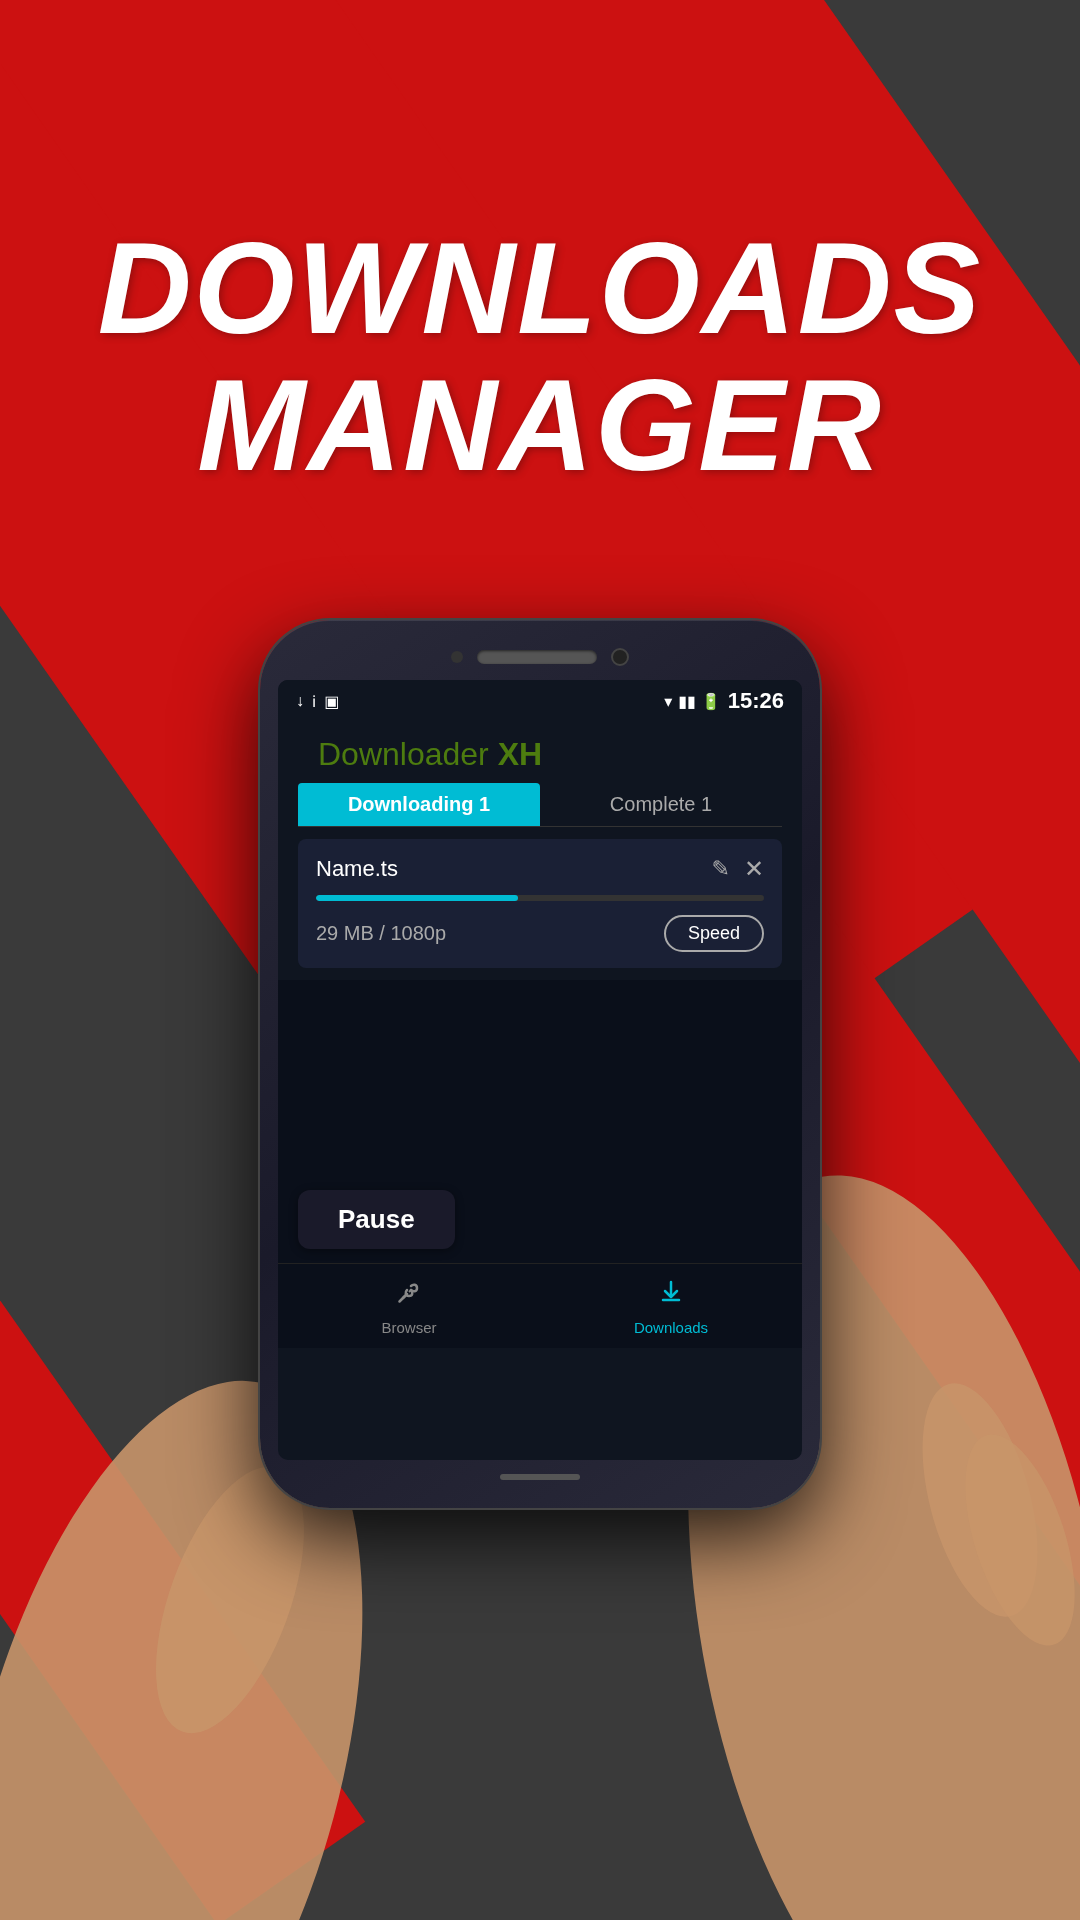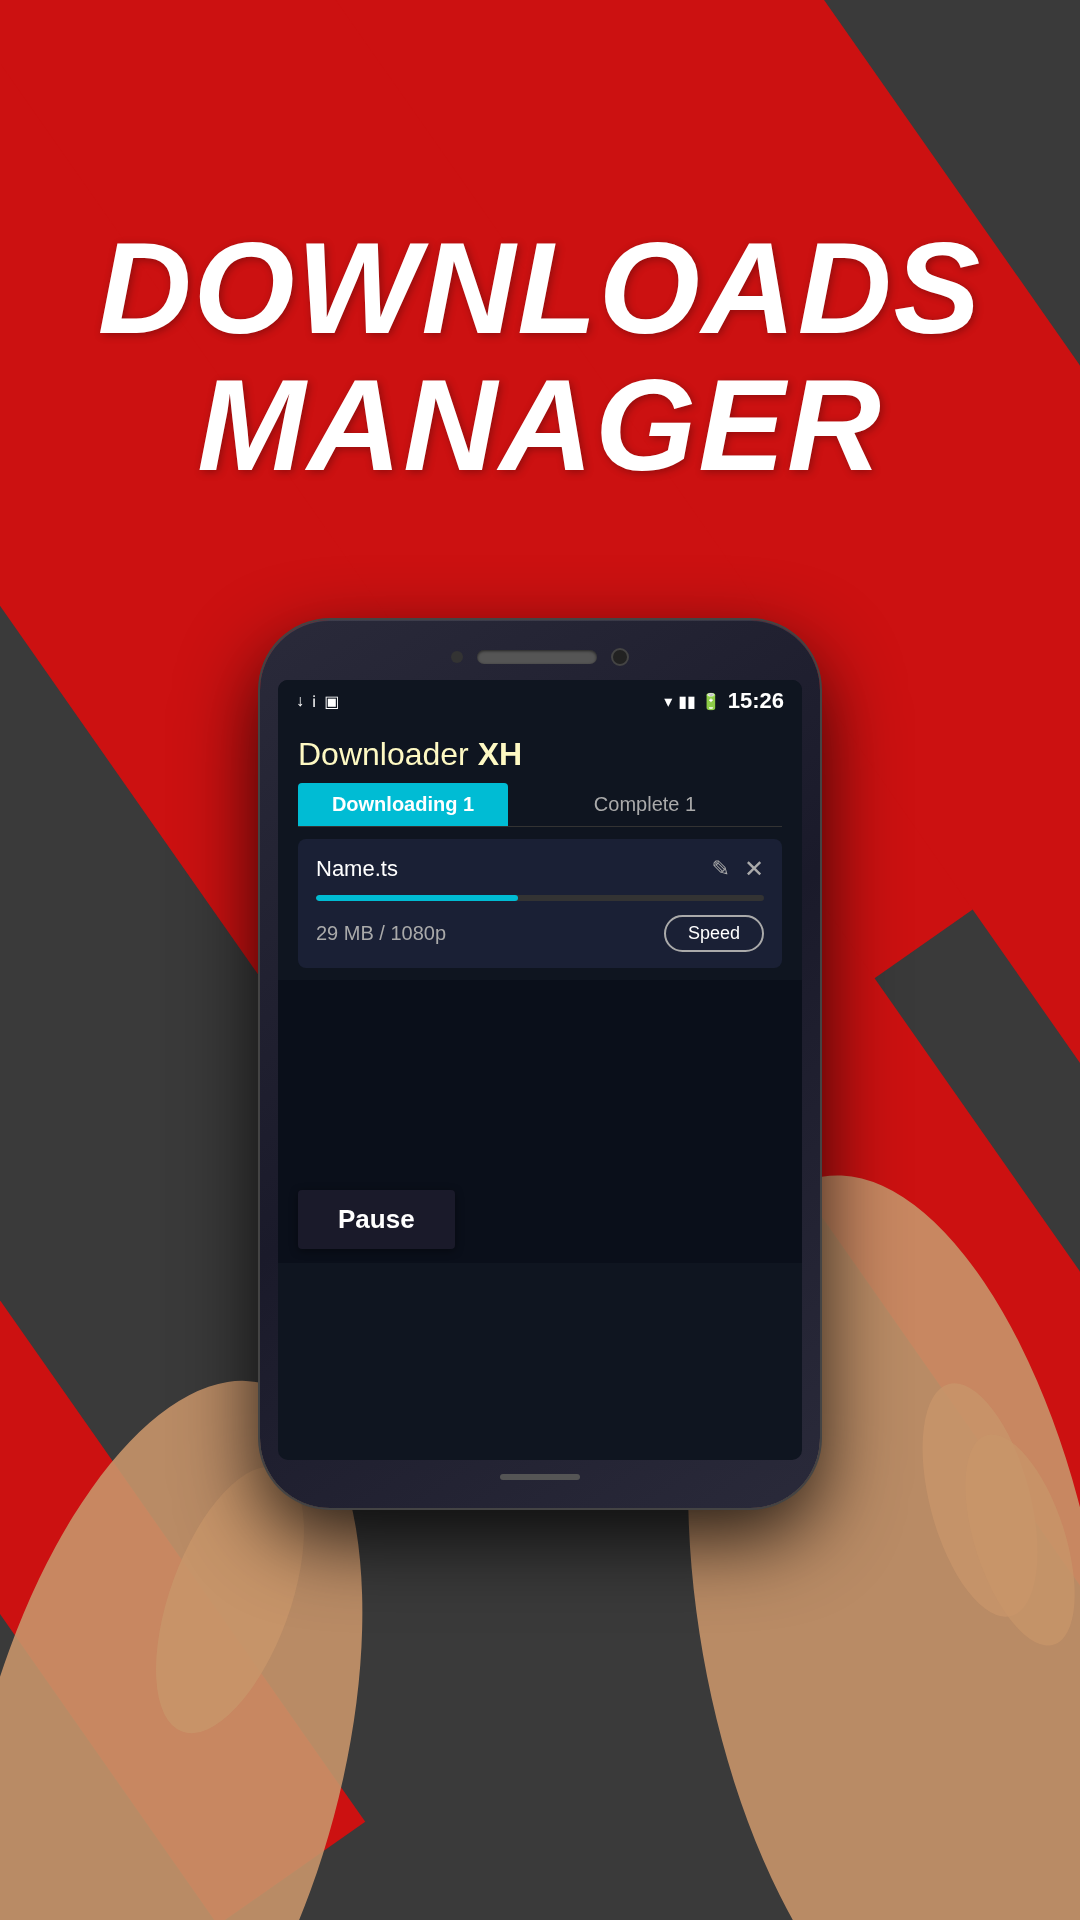--- a/index.html
+++ b/index.html
@@ -134,23 +134,24 @@
       gap: 6px;
     }
 
     
     .app-header {
       background: #0f1520;
       padding: 14px 20px 10px 20px;
     }
 
     .app-title {
-      color: #fef9c3;
+      color: #4d7c0f;
       font-size: 32px;
       font-weight: 400;
+      margin-left: 20px;
     }
 
     .app-title strong {
       font-weight: 900;
     }
 
     
     .tab-bar {
       display: flex;
       margin: 0 20px 0 20px;
@@ -163,21 +164,21 @@
       padding: 10px 8px;
       border-radius: 4px 4px 0 0;
       font-size: 20px;
       font-weight: bold;
       flex: 1;
       text-align: center;
     }
 
     .tab-complete {
       color: #aaa;
-      padding: 10px 40px;
+      padding: 10px 8px;
       font-size: 20px;
       flex: 1;
       text-align: center;
       background: transparent;
     }
 
     .speed-bar {
       text-align: center;
       color: #aaa;
       font-size: 17px;
@@ -274,21 +275,21 @@
       padding: 10px 20px 14px;
       display: flex;
       justify-content: flex-start;
     }
 
     .pause-btn {
       background: #1a1a2a;
       border: none;
       color: white;
       padding: 14px 40px;
-      border-radius: 4px;
+      border-radius: 12px;
       font-size: 26px;
       font-weight: bold;
       cursor: pointer;
       box-shadow: 0 2px 8px rgba(0,0,0,0.4);
     }
 
     
     .bottom-nav {
       background: #0a0f1a;
       display: flex;
@@ -418,20 +419,46 @@
           <button class="play-btn">Speed</button>
         </div>
       </div>
 
       <div class="screen-dark-area"></div>
 
       <div class="pause-btn-area">
         <button class="pause-btn">Pause</button>
       </div>
 
+      <div class="bottom-nav">
+        <div class="nav-item nav-browser">
+          <span class="nav-icon">
+            
+            <svg width="28" height="28" viewBox="0 0 28 28" fill="none" xmlns="http://www.w3.org/2000/svg">
+              <path d="M10 18 L6 22 C4 24 4 24 6 22" stroke="#888" stroke-width="2.5" fill="none" stroke-linecap="round"></path>
+              <path d="M12 16 L8 20" stroke="#888" stroke-width="2.5" fill="none" stroke-linecap="round"></path>
+              <path d="M16 8 C18 6 22 6 22 10 C22 14 18 14 16 12" stroke="#888" stroke-width="2.5" fill="none" stroke-linecap="round"></path>
+              <path d="M12 12 C10 14 10 18 14 18 C18 18 18 14 16 12" stroke="#888" stroke-width="2.5" fill="none" stroke-linecap="round"></path>
+              <path d="M14 14 L16 12" stroke="#888" stroke-width="2" fill="none"></path>
+            </svg>
+          </span>
+          <span class="nav-label">Browser</span>
+        </div>
+        <div class="nav-item nav-downloads">
+          <span class="nav-icon">
+            
+            <svg width="28" height="28" viewBox="0 0 28 28" fill="none" xmlns="http://www.w3.org/2000/svg">
+              <path d="M14 4 L14 18" stroke="#00bcd4" stroke-width="2.5" stroke-linecap="round"></path>
+              <path d="M8 13 L14 19 L20 13" stroke="#00bcd4" stroke-width="2.5" stroke-linecap="round" stroke-linejoin="round"></path>
+              <path d="M6 22 L22 22" stroke="#00bcd4" stroke-width="2.5" stroke-linecap="round"></path>
+            </svg>
+          </span>
+          <span class="nav-label">Downloads</span>
+        </div>
+      </div>
 
     </div>
 
     <div class="phone-bottom-bar">
       <div class="home-indicator"></div>
     </div>
 
   </div>
 </div>
 

